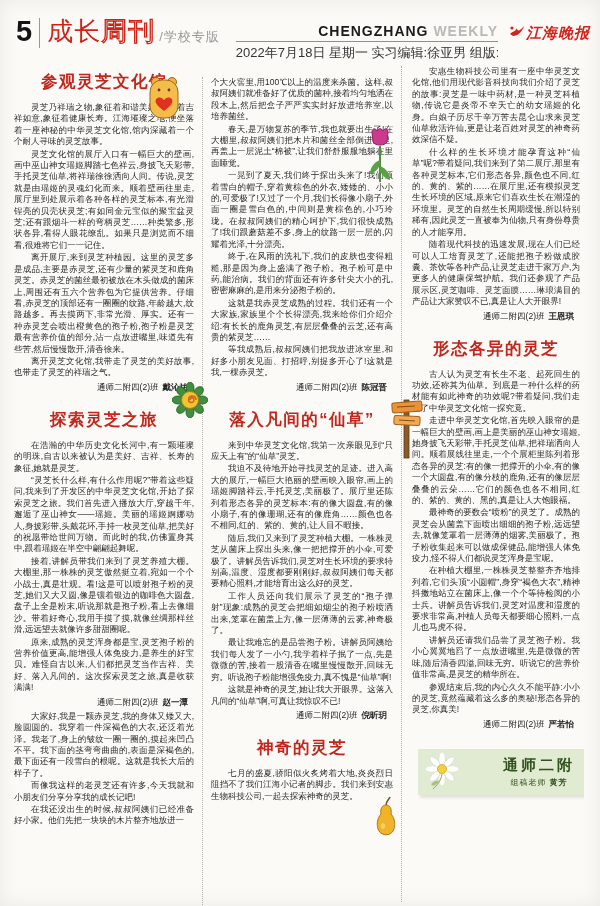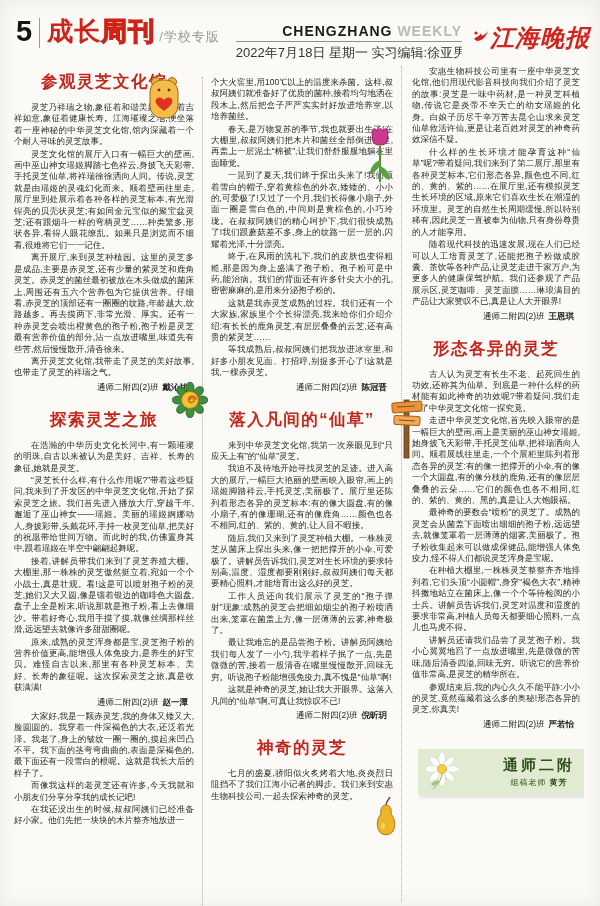--- a/index.html
+++ b/index.html
@@ -3,31 +3,31 @@
 <meta charset="utf-8">
 <style>
   html,body{margin:0;padding:0;}
   body{width:600px;height:906px;background:#eceae6;font-family:"Liberation Sans",sans-serif;}
   .page{position:relative;width:600px;height:906px;background:#fbfaf7;overflow:hidden;
         box-shadow:inset 0 0 20px rgba(0,0,0,0.07);}
   
   .masthead{display:flex;align-items:flex-start;padding:16px 10px 0 16px;height:48px;}
   .page-num{font-size:29px;font-weight:bold;color:#141414;line-height:30px;}
   .vbar{width:1px;height:30px;background:#999;margin:2px 7px 0 7px;}
-  .logo-cn{font-size:26px;font-weight:bold;color:#cf2318;line-height:30px;letter-spacing:1px;white-space:nowrap;}
+  .logo-cn{font-size:26px;font-weight:normal;color:#cf2318;line-height:30px;letter-spacing:1px;white-space:nowrap;}
   .logo-cn .hollow{color:#fbfaf7;-webkit-text-stroke:1.3px #cf2318;text-stroke:1.3px #cf2318;}
   .edition{font-size:13px;color:#9a9a98;margin:12px 4px 0 4px;white-space:nowrap;letter-spacing:1px;}
   .mast-mid{flex:1;margin:8px 10px 0 12px;min-width:0;}
   .mast-en{text-align:right;font-size:14px;letter-spacing:1px;line-height:15px;}
   .mast-en b{color:#1a1a1a;}
   .mast-en span{color:#b9b9b7;font-weight:bold;}
   .mast-rule{border-top:1px solid #8f8f8d;margin:2px 0 2px 0;}
   .dateline{font-size:13px;color:#333;text-align:center;white-space:nowrap;overflow:hidden;}
   .brand{display:flex;align-items:center;margin-top:6px;}
-  .brand-name{font-size:24px;font-weight:bold;color:#d0241c;font-style:italic;letter-spacing:1px;
+  .brand-name{font-size:15px;font-weight:bold;color:#d0241c;font-style:italic;letter-spacing:1px;
               font-family:"Liberation Serif",serif;white-space:nowrap;}
   
   .content{position:relative;display:flex;padding:2px 6px 0 12px;height:836px;}
   .col{overflow:hidden;height:100%;}
   .col-1{width:180px;padding:0 8px 0 2px;}
   .col-2{width:182px;padding:0 8px;margin-top:11px;}
   .col-3{width:168px;padding:0 4px 0 10px;}
   .col+.col{border-left:1px dotted #b3b2ae;}
   .article-title{font-size:16.5px;font-weight:bold;color:#c2271d;text-align:center;
                  letter-spacing:1.5px;margin:15px 0 9px 0;white-space:nowrap;}
@@ -78,21 +78,21 @@
         <div class="article-title">参观灵芝文化馆</div>
         <p class="para">灵芝乃祥瑞之物,象征着和谐美好,象征着吉祥如意,象征着健康长寿。江海璀璨之地,便坐落着一座神秘的中华灵芝文化馆,馆内深藏着一个个耐人寻味的灵芝故事。</p>
         <p class="para">灵芝文化馆的展厅入口有一幅巨大的壁画,画中巫山神女瑶姬脚踏七色祥云,身披飞天彩带,手托灵芝仙草,将祥瑞徐徐洒向人间。传说,灵芝就是由瑶姬的灵魂幻化而来。顺着壁画往里走,展厅里到处展示着各种各样的灵芝标本,有光滑锃亮的贝壳状灵芝;有如同金元宝似的聚宝盆灵芝;还有跟烟斗一样的弯柄灵芝……种类繁多,形状各异,看得人眼花缭乱。如果只是浏览而不细看,很难将它们一一记住。</p>
         <p class="para">离开展厅,来到灵芝种植园。这里的灵芝多是成品,主要是赤灵芝,还有少量的紫灵芝和鹿角灵芝。赤灵芝的菌丝最初被放在木头做成的菌床上,周围还有五六个营养包为它提供营养。仔细看,赤灵芝的顶部还有一圈圈的纹路,年龄越大,纹路越多。再去摸两下,非常光滑、厚实。还有一种赤灵芝会喷出橙黄色的孢子粉,孢子粉是灵芝最有营养价值的部分,沾一点放进嘴里,味道先有些苦,然后慢慢散开,清香徐来。</p>
         <p class="para">离开灵芝文化馆,我带走了灵芝的美好故事,也带走了灵芝的祥瑞之气。</p>
         <div class="byline"><span>通师二附四(2)班</span><b>戴沁祐</b></div>
         <div class="article-title">探索灵芝之旅</div>
         <p class="para">在浩瀚的中华历史文化长河中,有一颗璀璨的明珠,自古以来被认为是美好、吉祥、长寿的象征,她就是灵芝。</p>
         <p class="para">“灵芝长什么样,有什么作用呢?”带着这些疑问,我来到了开发区的中华灵芝文化馆,开始了探索灵芝之旅。我们首先进入播放大厅,穿越千年,邂逅了巫山神女——瑶姬。美丽的瑶姬婀娜动人,身披彩带,头戴花环,手持一枚灵芝仙草,把美好的祝愿带给世间万物。而此时的我,仿佛置身其中,跟着瑶姬在半空中翩翩起舞呢。</p>
         <p class="para">接着,讲解员带我们来到了灵芝养殖大棚。大棚里,那一株株的灵芝傲然挺立着,宛如一个个小战士,真是壮观。看!这是可以喷射孢子粉的灵芝,她们又大又圆,像是镶着银边的咖啡色大圆盘,盘子上全是粉末,听说那就是孢子粉,看上去像细沙。带着好奇心,我用手摸了摸,就像丝绸那样丝滑,远远望去就像许多甜甜圈呢。</p>
-        <p class="para">原来,成熟的灵芝浑身都是宝,灵芝孢子粉的营养价值更高,能增强人体免疫力,是养生的好宝贝。难怪自古以来,那里有各种灵芝标本、美好、长寿的象征呢。这次探索灵芝之旅,真是收获满满!</p>
+        <p class="para">原来,成熟的灵芝浑身都是宝,灵芝孢子粉的营养价值更高,能增强人体免疫力,是养生的好宝贝。难怪自古以来,人们都把灵芝当作吉祥、美好、落入凡间的。这次探索灵芝之旅,真是收获满满!</p>
         <div class="byline"><span>通师二附四(2)班</span><b>赵一潭</b></div>
         <p class="para">大家好,我是一颗赤灵芝,我的身体又矮又大,脸圆圆的。我穿着一件深褐色的大衣,还泛着光泽。我老了,身上的皱纹一圈一圈的,摸起来凹凸不平。我下面的茎弯弯曲曲的,表面是深褐色的,最下面还有一段雪白的根呢。这就是我长大后的样子了。</p>
         <p class="para">而像我这样的老灵芝还有许多,今天我就和小朋友们分享分享我的成长记吧!</p>
         <p class="para">在我还没出生的时候,叔叔阿姨们已经准备好小家。他们先把一块块的木片整齐地放进一</p>
       </div>
     <div class="col col-2">
         <p class="para noindent">个大火窖里,用100℃以上的温度来杀菌。这样,叔叔阿姨们就准备好了优质的菌种,接着均匀地洒在段木上,然后把盒子严严实实封好放进培养室,以培养菌丝。</p>
         <p class="para">春天,是万物复苏的季节,我也就要出生了!在大棚里,叔叔阿姨们把木片和菌丝全部倒进土里,再盖上一层泥土“棉被”,让我们舒舒服服地躺在里面睡觉。</p>
         <p class="para">一晃到了夏天,我们终于探出头来了!我们顶着雪白的帽子,穿着黄棕色的外衣,矮矮的、小小的,可爱极了!又过了一个月,我们长得像小扇子,外面一圈是雪白色的,中间则是黄棕色的,小巧玲珑。在叔叔阿姨们的精心呵护下,我们很快成熟了!我们跟蘑菇差不多,身上的纹路一层一层的,闪耀着光泽,十分漂亮。</p>
         <p class="para">终于,在风雨的洗礼下,我们的皮肤也变得粗糙,那是因为身上盛满了孢子粉。孢子粉可是中药,能治病。我们的背面还有许多针尖大小的孔,密密麻麻的,是用来分泌孢子粉的。</p>

